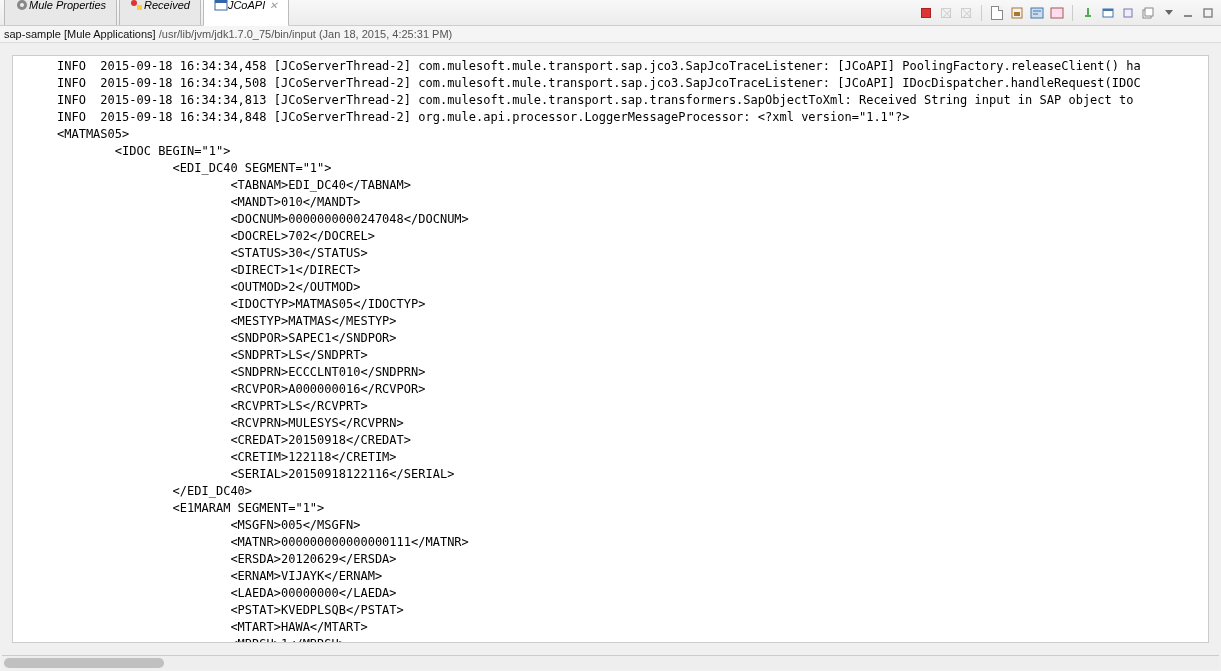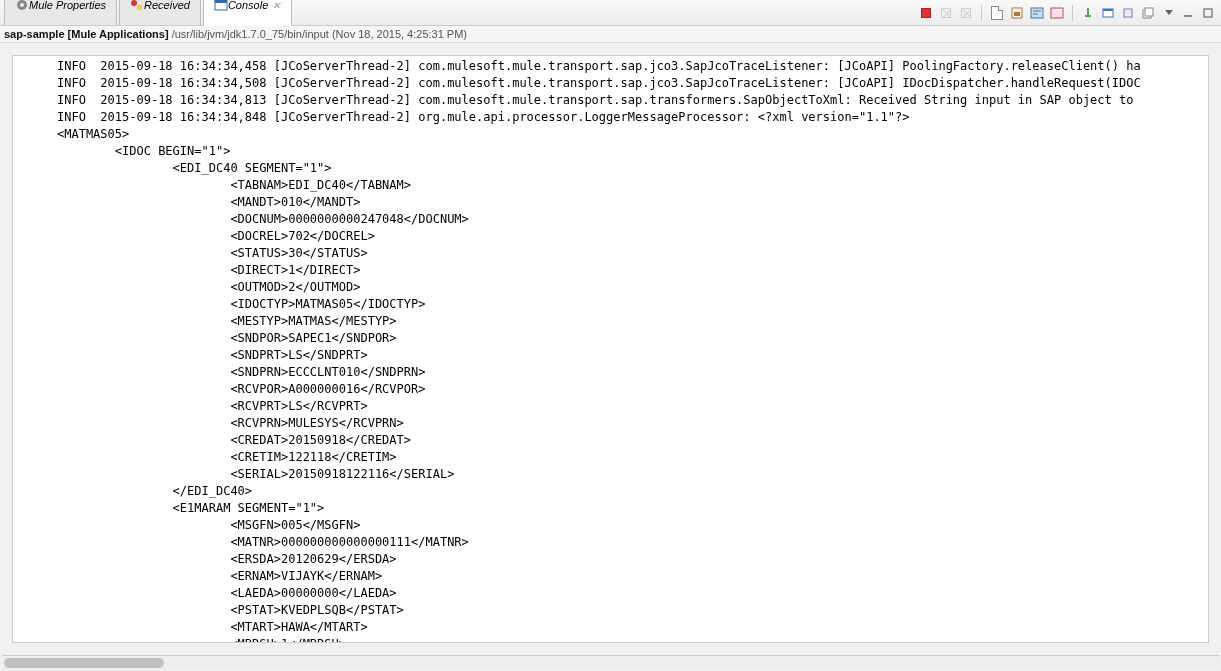--- a/index.html
+++ b/index.html
@@ -88,21 +88,21 @@
     .launch-line {
       padding: 2px 4px;
       font-size: 11px;
       color: #555;
       background: #f5f5f5;
       border-bottom: 1px solid #ddd;
       white-space: nowrap;
     }
     .launch-line .title {
       color: #111;
-      font-weight: bold;
+      font-weight: normal;
     }
     .console-wrap {
       flex: 1;
       background: #fff;
       border: 1px solid #ccc;
       margin: 12px;
       overflow: auto;
       position: relative;
       padding-left: 40px;
     }
@@ -165,21 +165,21 @@
       </span>
       <span>Received</span>
     </div>
     <div class="tab active">
       <span class="ico">
         <svg width="14" height="14" viewBox="0 0 14 14">
             <rect x="1" y="2" width="12" height="10" fill="#fff" stroke="#36a" stroke-width="1"></rect>
             <rect x="1" y="2" width="12" height="3" fill="#36a"></rect>
           </svg>
       </span>
-      <span>Console</span>
+      <span>JCoAPI</span>
       <span class="close-x">✕</span>
     </div>
   </div>
 
   <div class="toolbar-icons">
     <span class="ticon">
         <span class="square-red"></span>
       </span>
     <span class="ticon disabled">
         <span class="square-grey"></span>
@@ -243,21 +243,21 @@
         <svg width="14" height="14">
           <rect x="3" y="3" width="8" height="8" fill="none" stroke="#888" stroke-width="1.5"></rect>
         </svg>
       </span>
   </div>
 </div>
 
 <div class="launch-line">
   <span class="title">sap-sample [Mule Applications]</span>
   <span>/usr/lib/jvm/jdk1.7.0_75/bin/input</span>
-  <span>(Nov 18, 2015, 4:25:31 PM)</span>
+  <span>(Jan 18, 2015, 4:25:31 PM)</span>
 </div>
 
 <div class="console-wrap">
   <div class="console" id="console-text">INFO  2015-09-18 16:34:34,458 [JCoServerThread-2] com.mulesoft.mule.transport.sap.jco3.SapJcoTraceListener: [JCoAPI] PoolingFactory.releaseClient() ha
 INFO  2015-09-18 16:34:34,508 [JCoServerThread-2] com.mulesoft.mule.transport.sap.jco3.SapJcoTraceListener: [JCoAPI] IDocDispatcher.handleRequest(IDOC
 INFO  2015-09-18 16:34:34,813 [JCoServerThread-2] com.mulesoft.mule.transport.sap.transformers.SapObjectToXml: Received String input in SAP object to 
 INFO  2015-09-18 16:34:34,848 [JCoServerThread-2] org.mule.api.processor.LoggerMessageProcessor: &lt;?xml version="1.1"?&gt;
 &lt;MATMAS05&gt;
         &lt;IDOC BEGIN="1"&gt;
                 &lt;EDI_DC40 SEGMENT="1"&gt;

